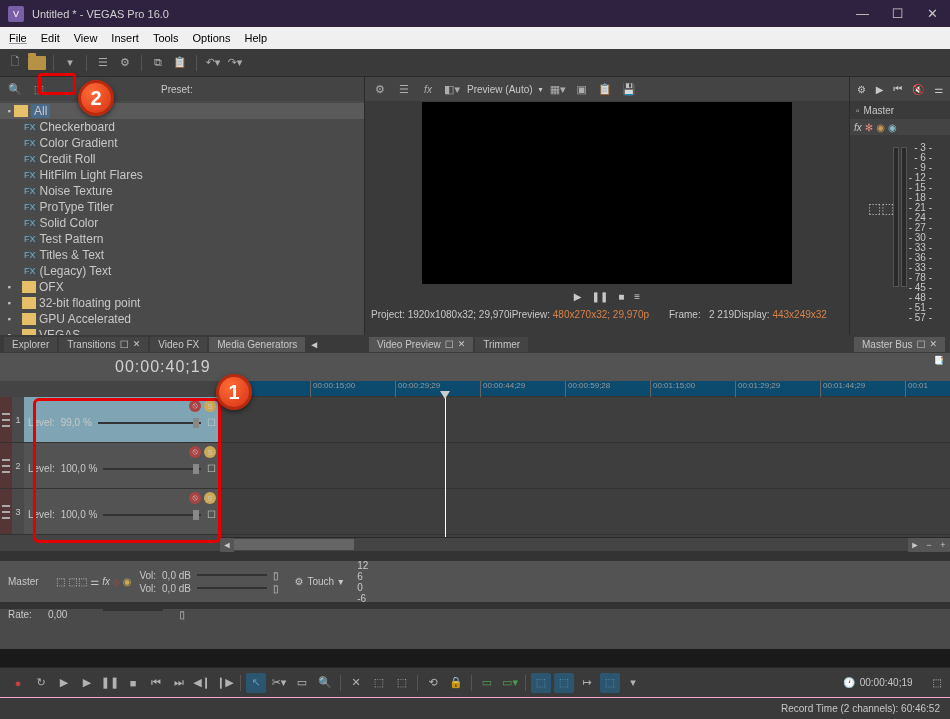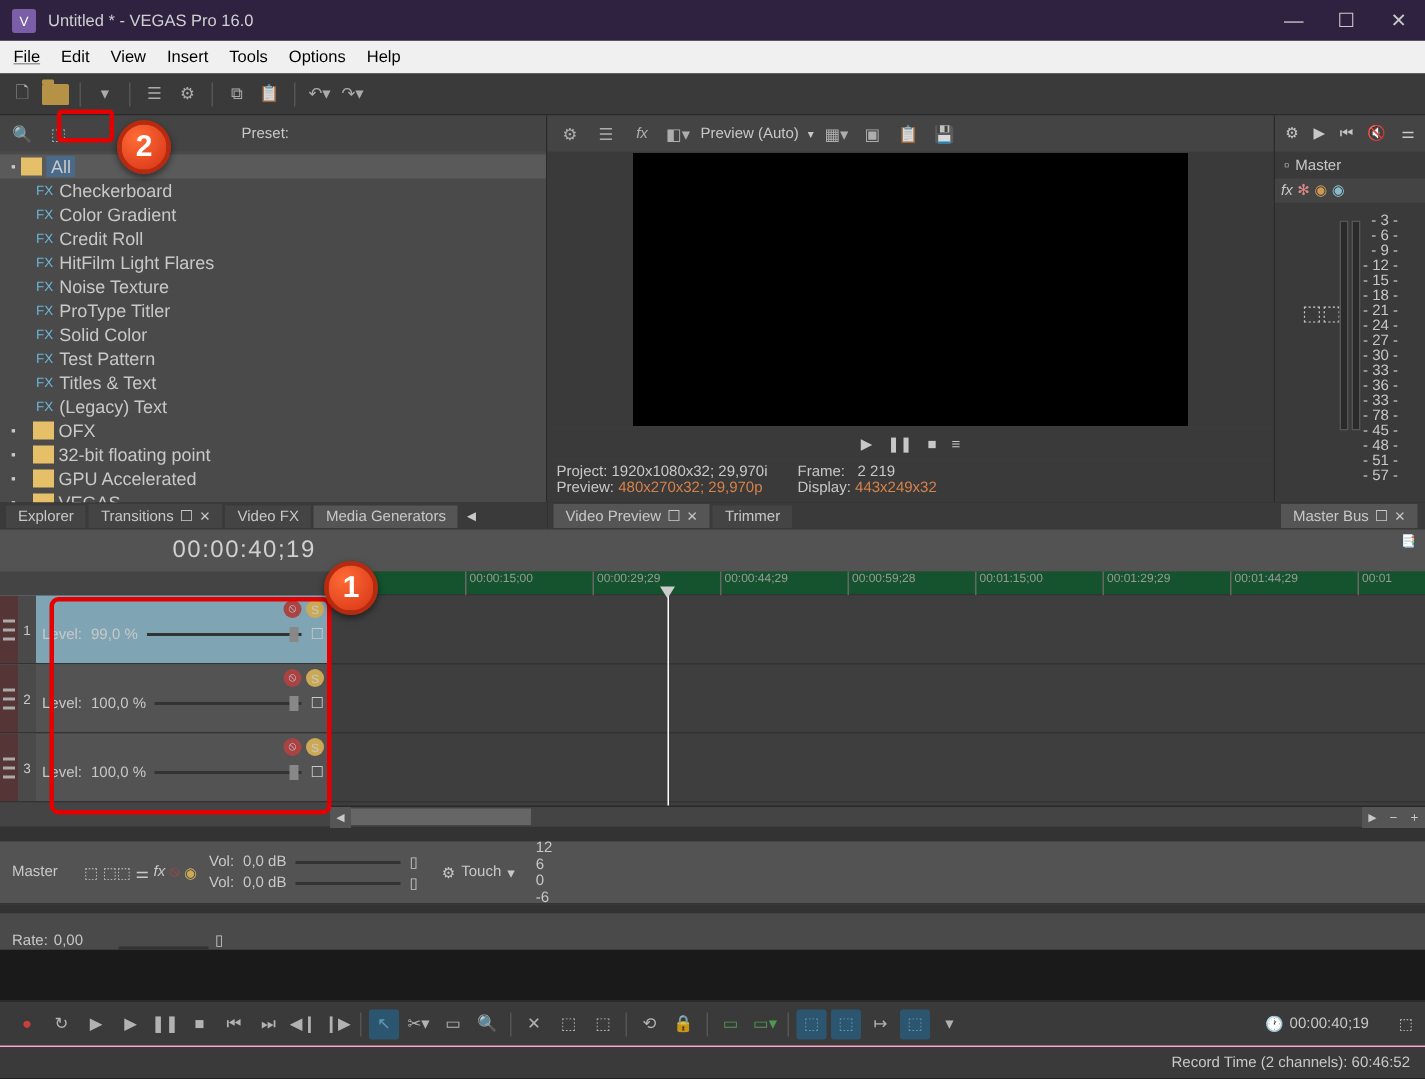--- a/index.html
+++ b/index.html
@@ -30,35 +30,35 @@
 .tabs-row{height:18px;background:#3a3a3a;display:flex;align-items:center;padding:0 4px;gap:2px}
 .tab{padding:2px 8px;background:#444;font-size:10px;display:flex;align-items:center;gap:4px}
 .tab.active{background:#555}
 .tab .x{font-size:9px}
 .preview-area{flex:1;background:#444;display:flex;flex-direction:column;border-right:1px solid #2a2a2a}
 .pv-toolbar{height:24px;background:#444;display:flex;align-items:center;padding:0 6px;gap:6px}
 .pv-video{flex:1;background:#3a3a3a;display:flex;align-items:center;justify-content:center;position:relative}
 .pv-black{width:370px;height:182px;background:#000}
 .pv-transport{height:22px;background:#3a3a3a;display:flex;align-items:center;justify-content:center;gap:10px;font-size:13px}
 .pv-info{height:28px;background:#3a3a3a;padding:2px 6px;display:flex;gap:20px;font-size:9px}
-.pv-info .col{display:flex;flex-direction:column}
+.pv-info .col{display:flex;}
 .pv-info .orange{color:#d8824a}
 .master-panel{width:100px;background:#444;display:flex;flex-direction:column}
 .mp-toolbar{height:24px;background:#444;display:flex;align-items:center;justify-content:space-around;padding:0 2px;font-size:11px}
 .mp-header{height:18px;background:#3a3a3a;padding:0 6px;display:flex;align-items:center;font-size:10px}
 .mp-fx{height:16px;padding:0 4px;display:flex;align-items:center;gap:3px}
 .mp-meters{flex:1;background:#3a3a3a;position:relative;display:flex;justify-content:center;padding-top:8px}
 .meter-scale{position:absolute;right:18px;top:8px;font-size:8px;line-height:10px;color:#999;text-align:right}
 .meter-bars{display:flex;gap:2px;margin-top:4px}
 .meter-bar{width:6px;height:140px;background:#2a2a2a;border:1px solid #555;position:relative}
 .meter-icon{position:absolute;left:18px;top:65px;font-size:14px}
 .timeline-area{background:#444;position:relative}
 .tl-timecode{height:28px;background:#535353;display:flex;align-items:center;position:relative}
 .tc-display{position:absolute;left:115px;font-size:16px;color:#d0d0d0;letter-spacing:1px}
-.tl-ruler{height:16px;background:#14532d;position:relative;border-bottom:1px solid #333;margin-left:220px}
+.tl-ruler{height:16px;background:#0c4a6e;position:relative;border-bottom:1px solid #333;margin-left:220px}
 .ruler-tick{position:absolute;top:0;font-size:8px;color:#999;border-left:1px solid #666;padding-left:2px;height:16px}
 .tl-tracks-wrap{display:flex;height:140px;position:relative}
 .tl-headers{width:220px;display:flex;flex-direction:column}
 .track-header{height:46px;background:#535353;border-bottom:1px solid #333;display:flex;position:relative}
 .track-header.active{background:#7fa5b5}
 .th-left{width:12px;background:#433;display:flex;flex-direction:column;align-items:center;justify-content:center;gap:2px}
 .th-left .bars{width:8px;height:2px;background:#aaa;margin:1px 0}
 .th-num{width:12px;display:flex;align-items:center;justify-content:center;font-size:9px;background:#4a4a4a}
 .th-body{flex:1;display:flex;flex-direction:column;padding:2px 4px;position:relative}
 .th-icons{display:flex;justify-content:flex-end;gap:3px;height:14px;align-items:center}
@@ -75,21 +75,21 @@
 .sb-track{flex:1;background:#444;position:relative}
 .sb-thumb{position:absolute;left:0;top:1px;bottom:1px;width:120px;background:#666}
 .master-row{height:42px;display:flex;align-items:center;padding:4px 8px;gap:8px;background:#535353;border-bottom:1px solid #333}
 .mr-label{font-size:10px;width:40px}
 .mr-icons{display:flex;gap:3px}
 .mr-vol{display:flex;flex-direction:column;gap:2px;font-size:9px}
 .mr-vol-row{display:flex;align-items:center;gap:6px}
 .mr-slider{width:70px;height:2px;background:#333;position:relative}
 .mr-touch{display:flex;align-items:center;gap:4px;font-size:9px;margin-left:8px}
 .mr-nums{display:flex;flex-direction:column;font-size:8px;color:#999;margin-left:6px}
-.rate-row{height:24px;display:flex;align-items:flex-end;padding:0 8px;background:#4a4a4a;font-size:10px;gap:4px}
+.rate-row{height:40px;display:flex;align-items:flex-start;padding:0 8px;background:#4a4a4a;font-size:10px;gap:16px}
 .transport-bar{height:30px;background:#3a3a3a;display:flex;align-items:center;padding:0 8px;gap:3px;border-top:1px solid #2a2a2a;position:absolute;bottom:22px;left:0;right:0}
 .tp-btn{width:20px;height:20px;display:flex;align-items:center;justify-content:center;font-size:11px;opacity:.85}
 .tp-btn.rec{color:#e04040}
 .tp-btn.active{background:#2a5a7a;border-radius:2px}
 .tp-sep{width:1px;height:16px;background:#555;margin:0 2px}
 .tp-timecode{margin-left:auto;font-size:11px;display:flex;align-items:center;gap:4px}
 .statusbar{position:absolute;bottom:0;left:0;right:0;height:22px;background:#3a3a3a;display:flex;align-items:center;justify-content:flex-end;padding:0 10px;font-size:10px;border-top:1px solid #f9a8d4}
 .folder-ico{width:18px;height:14px;background:#d4a84a;border-radius:1px;position:relative}
 .folder-ico::before{content:'';position:absolute;top:-3px;left:0;width:8px;height:3px;background:#d4a84a;border-radius:1px 1px 0 0}
 </style>

